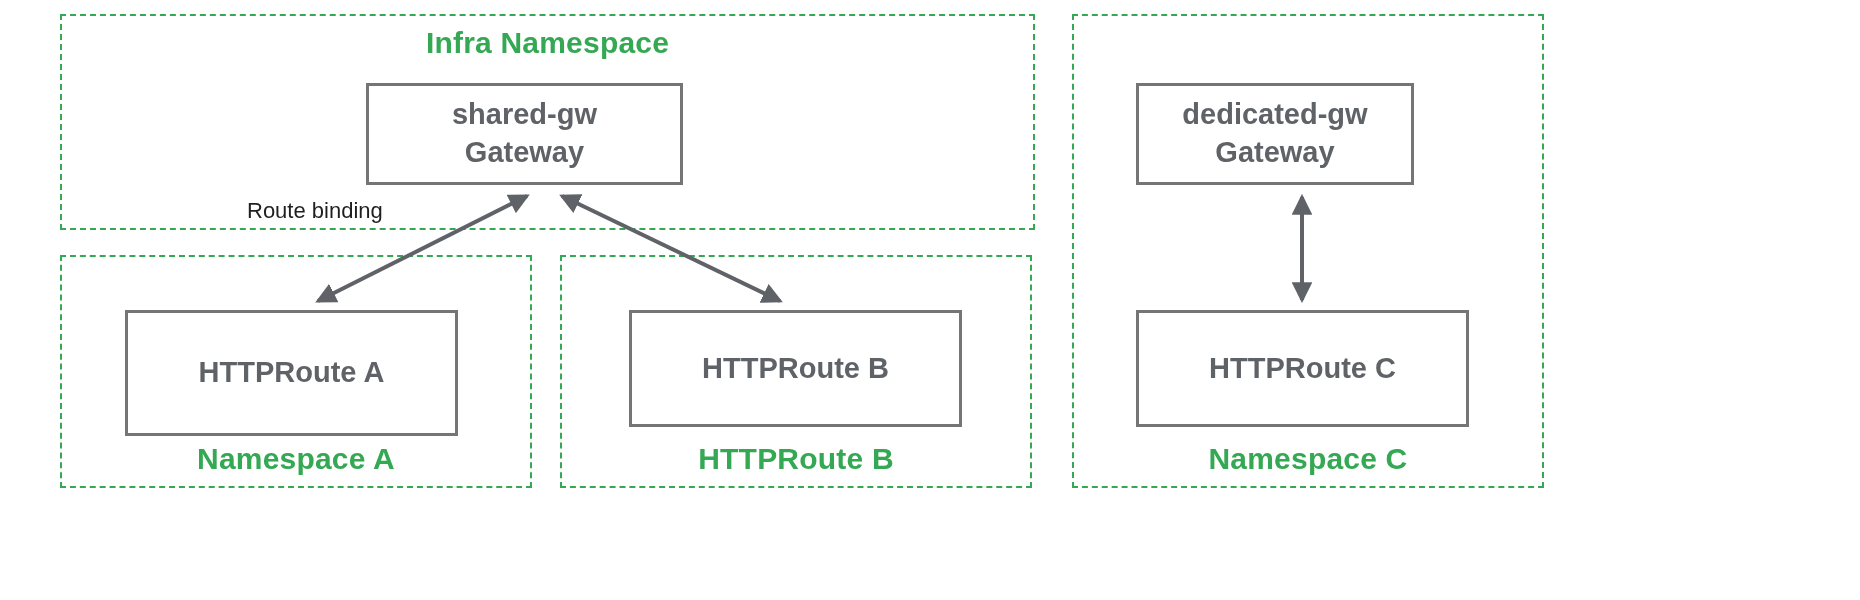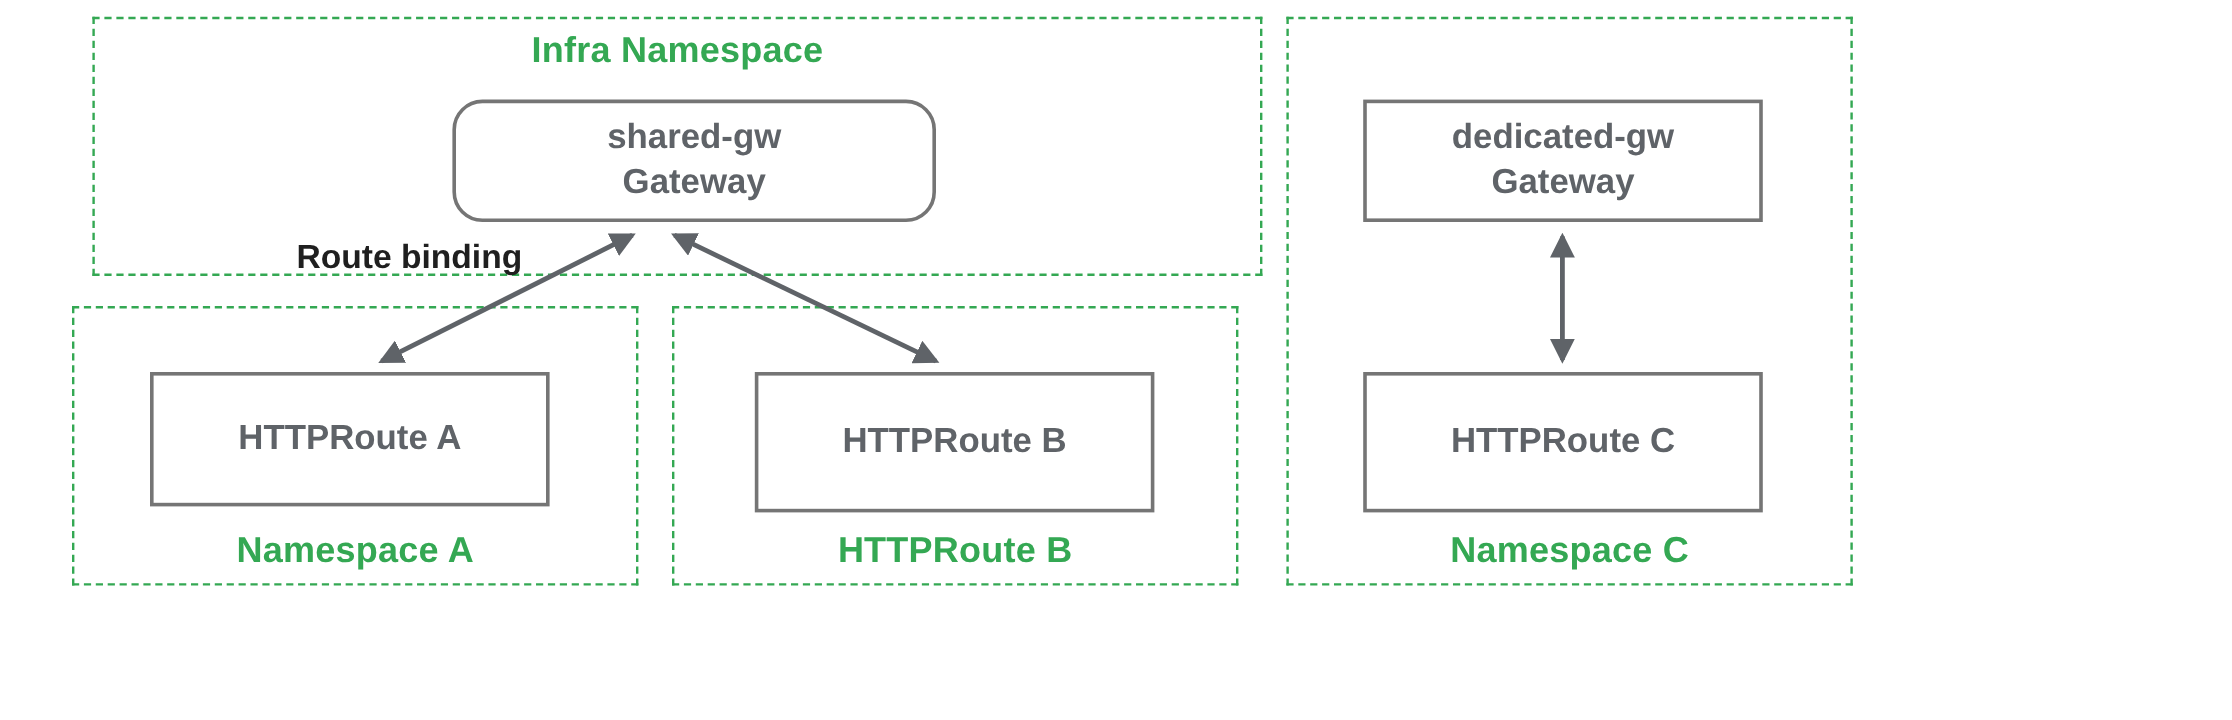--- a/index.html
+++ b/index.html
@@ -49,36 +49,36 @@
     align-items:center;
     justify-content:center;
     color:var(--gray-text);
     font-weight:bold;
     font-size:29px;
     line-height:1.3;
     text-align:center;
     z-index:3;
   }
 
-  #infra-ns   {left:77px;  top:14px;  width:975px; height:216px;}
+  #infra-ns   {left:60px;  top:14px;  width:975px; height:216px;}
   #ns-a       {left:60px;  top:255px; width:472px; height:233px;}
   #ns-b       {left:560px; top:255px; width:472px; height:233px;}
   #ns-c       {left:1072px;top:14px;  width:472px; height:474px;}
 
-  #shared-gw    {left:377px;  top:83px;  width:403px; height:102px;border-radius:25px;}
-  #dedicated-gw {left:1136px; top:83px;  width:333px; height:102px;}
-  #route-a      {left:125px;  top:310px; width:333px; height:112px;}
+  #shared-gw    {left:366px;  top:83px;  width:317px; height:102px;}
+  #dedicated-gw {left:1136px; top:83px;  width:278px; height:102px;}
+  #route-a      {left:125px;  top:310px; width:333px; height:126px;}
   #route-b      {left:629px;  top:310px; width:333px; height:117px;}
   #route-c      {left:1136px; top:310px; width:333px; height:117px;}
 
   .free-label{
     position:absolute;
     color:var(--black);
-    font-size:28px;
-    font-weight:700;
+    font-size:22px;
+    font-weight:400;
     z-index:6;
     white-space:nowrap;
   }
   #route-binding-label{left:247px; top:198px;}
 
   .arrows{
     position:absolute;
     inset:0;
     z-index:5;
     pointer-events:none;

